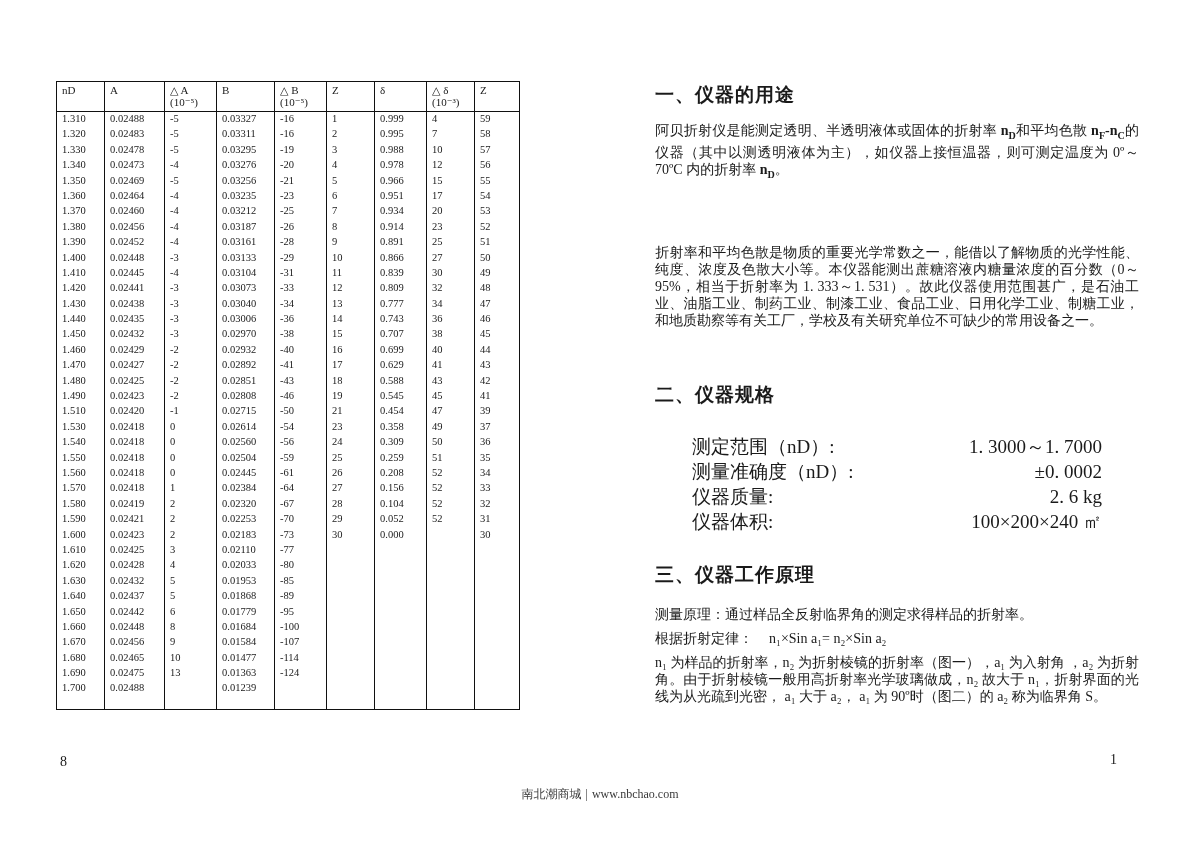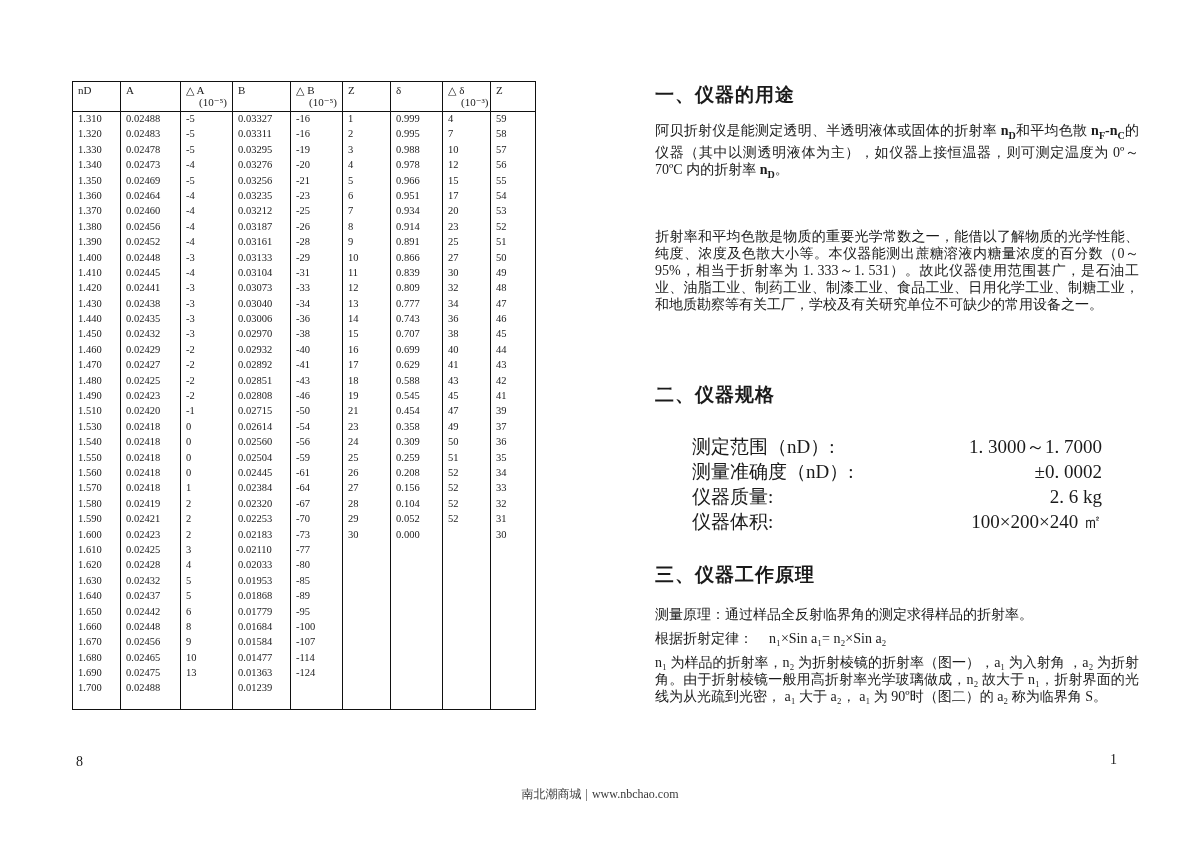--- a/index.html
+++ b/index.html
@@ -17,21 +17,21 @@
   }
 
   .page {
     position: absolute;
     inset: 0;
   }
 
   
   .left-page {
     position: absolute;
-    left: 16px;
+    left: 0;
     top: 0;
     width: 600px;
     height: 848px;
   }
 
   .data-table {
     position: absolute;
     left: 56px;
     top: 81px;
     width: 463px;
@@ -62,21 +62,20 @@
   .data-table tbody tr:first-child td {
     padding-top: 2px;
   }
   .data-table tbody tr:last-child td {
     border-bottom: 1px solid #111;
     height: 26px;
   }
   .hdr-line2 {
     display: block;
     margin-top: 1px;
-    margin-left: 13px;
   }
 
   
   .c-nd  { width: 48px; }
   .c-a   { width: 60px; }
   .c-da  { width: 52px; }
   .c-b   { width: 58px; }
   .c-db  { width: 52px; }
   .c-z1  { width: 48px; }
   .c-d   { width: 52px; }
@@ -111,21 +110,21 @@
   .h3-pos { position: absolute; left: 55px; top: 562px; width: 480px; }
 
   .body-par {
     position: absolute;
     font-size: 14px;
     line-height: 17px;
     text-align: justify;
     text-justify: inter-ideograph;
   }
   .p1 { left: 55px; top: 122px; width: 484px; }
-  .p2 { left: 55px; top: 228px; width: 484px; }
+  .p2 { left: 55px; top: 244px; width: 484px; }
   .p3 { left: 55px; top: 606px; width: 484px; }
   .p4 { left: 55px; top: 630px; width: 484px; }
   .p5 { left: 55px; top: 654px; width: 484px; }
   .indent { text-indent: 2em; display: inline-block; }
 
   sub { font-size: 0.72em; vertical-align: sub; }
   .bold-n { font-weight: bold; font-family: "Liberation Serif", serif; }
 
   .spec-table {
     position: absolute;

